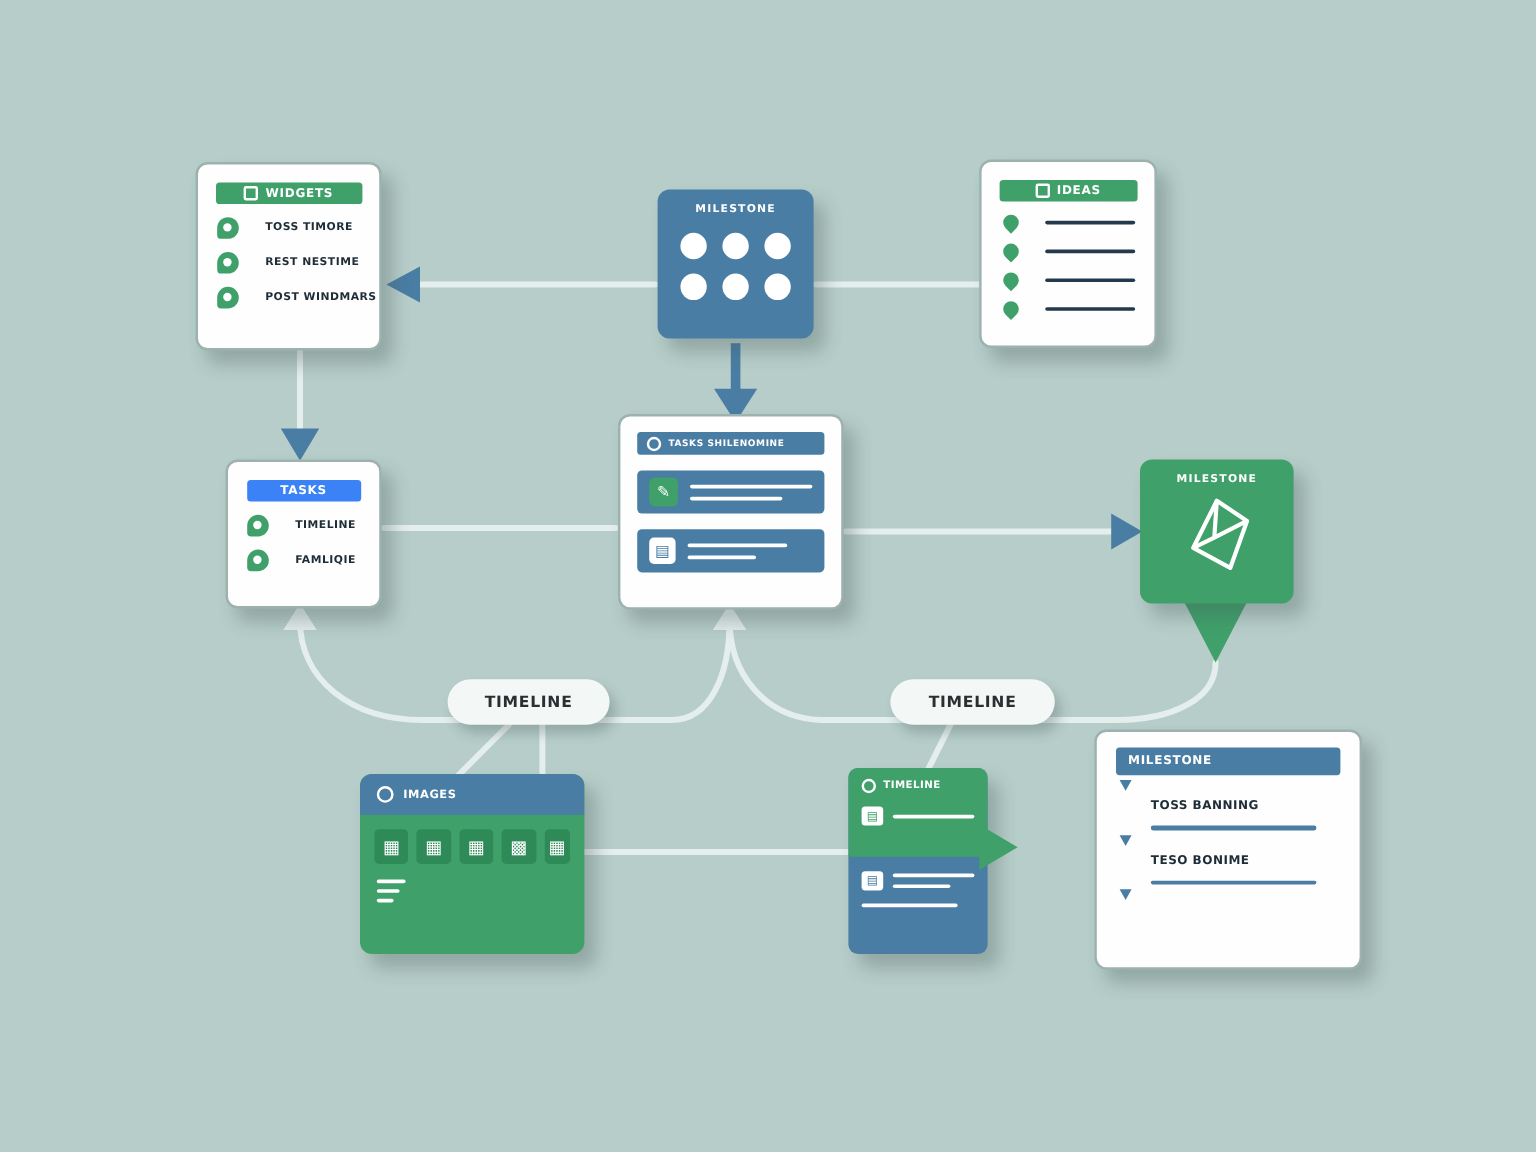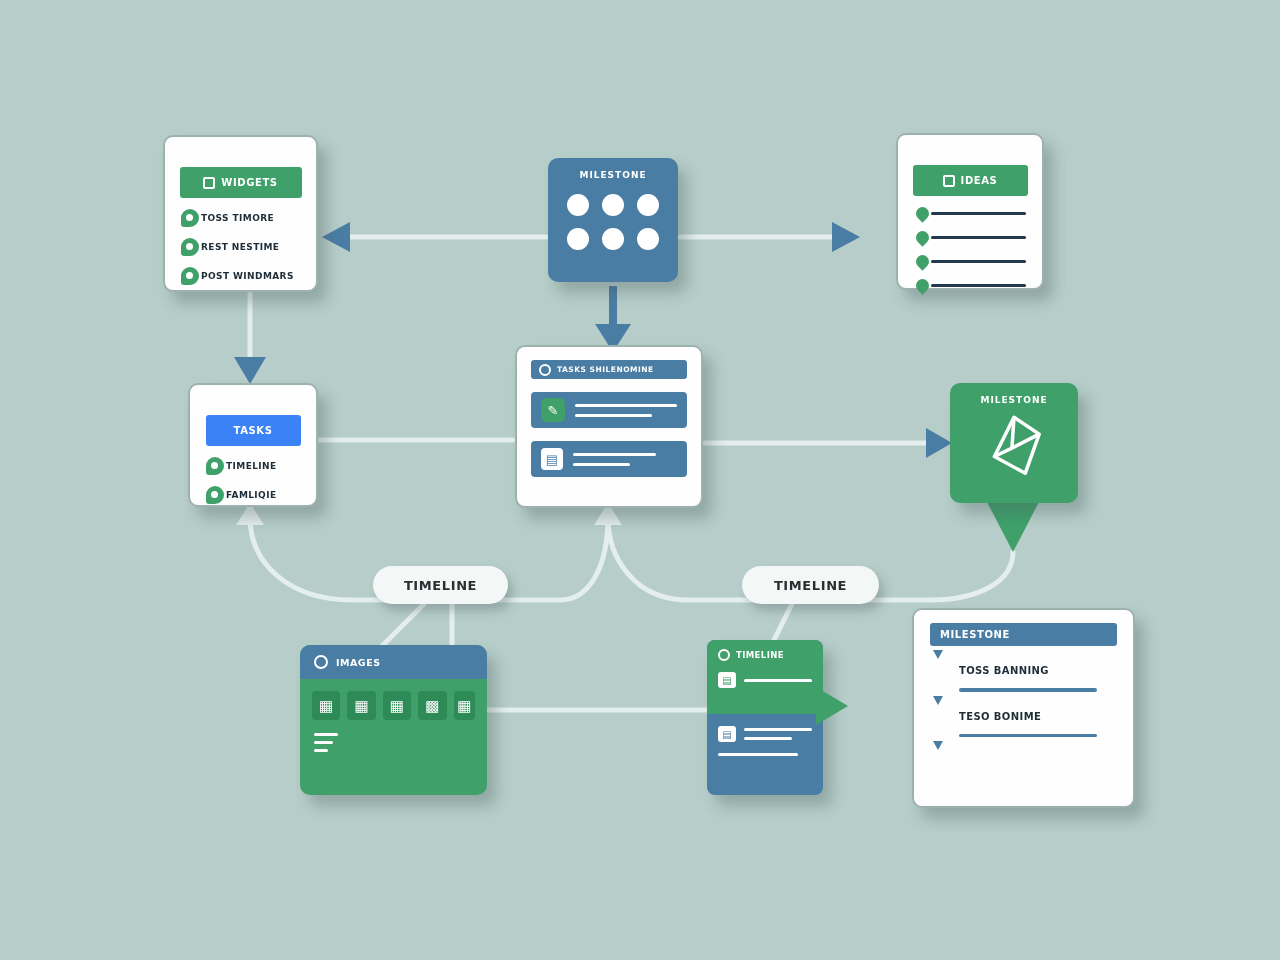--- a/index.html
+++ b/index.html
@@ -12,28 +12,28 @@
 
   .card{
     position:absolute;z-index:2;background:#fdfefd;
     border:2px solid #9db2ae;border-radius:10px;
     box-shadow:9px 11px 14px rgba(70,90,90,.32);
     box-sizing:border-box;
   }
   .hdr{
     display:flex;align-items:center;justify-content:center;gap:6px;
     color:#fff;font-weight:bold;font-size:10px;letter-spacing:.6px;
-    height:31px;border-radius:3px;margin:30px auto 4px auto;
+    height:18px;border-radius:3px;margin:15px auto 4px auto;
   }
   .green-bg{background:#3fa06a}
   .blue-bg{background:#3b82f6}
   .hdr-sq{width:8px;height:8px;border:2px solid #fff;border-radius:2px;flex:0 0 auto}
   .hdr-dot{width:10px;height:10px;border:2px solid #fff;border-radius:50%;flex:0 0 auto}
 
-  .row{display:flex;align-items:center;gap:2px;margin:11px 0 0 16px;}
+  .row{display:flex;align-items:center;gap:22px;margin:11px 0 0 16px;}
   .row-label{font-size:9px;font-weight:bold;color:#1f2d38;letter-spacing:.4px;}
   .blob{width:18px;height:18px;border-radius:50% 50% 50% 18%;background:#3fa06a;position:relative;flex:0 0 auto;}
   .blob::after{content:"";position:absolute;left:5px;top:5px;width:7px;height:7px;border-radius:50%;background:#fff;}
 
   
   #ms-top{position:absolute;left:548px;top:158px;width:130px;height:124px;z-index:2;
     background:#4a7da4;border-radius:10px;box-shadow:9px 11px 14px rgba(70,90,90,.32);}
   .ms-title{color:#fff;font-size:9px;font-weight:bold;letter-spacing:1px;text-align:center;margin-top:12px;}
   .dots{display:grid;grid-template-columns:repeat(3,22px);grid-gap:12px 13px;justify-content:center;margin-top:14px;}
   .dot{width:22px;height:22px;border-radius:50%;background:#fff;}
@@ -165,21 +165,21 @@
     <div class="dots">
       <span class="dot"></span>
       <span class="dot"></span>
       <span class="dot"></span>
       <span class="dot"></span>
       <span class="dot"></span>
       <span class="dot"></span>
     </div>
   </div>
 
-  <div class="card" id="card-ideas" style="left:896px;top:133px;width:148px;height:157px;">
+  <div class="card" id="card-ideas" style="left:816px;top:133px;width:148px;height:157px;">
     <div class="hdr green-bg" style="width:115px;">
       <span class="hdr-sq"></span>
       <span>IDEAS</span>
     </div>
     <div class="row" style="margin-left:18px;">
       <span class="pin-g"></span>
       <span class="line-navy"></span>
     </div>
     <div class="row" style="margin-left:18px;">
       <span class="pin-g"></span>

